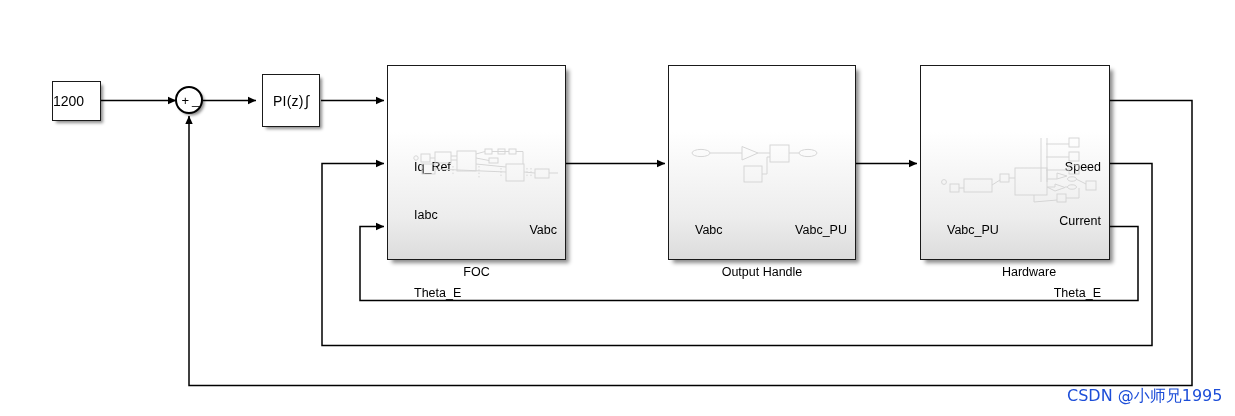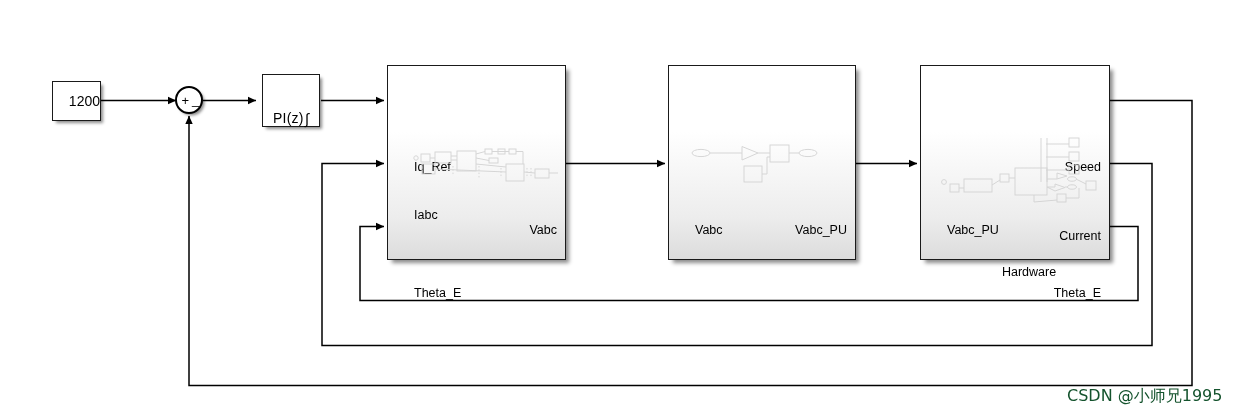--- a/index.html
+++ b/index.html
@@ -30,21 +30,21 @@
   .blk {
     position: absolute;
     box-sizing: border-box;
     border: 1.6px solid #1a1a1a;
     background: #ffffff;
     box-shadow: 3px 3px 3px -1px rgba(0,0,0,0.45);
   }
   .blk-const {
     display: flex;
     align-items: center;
-    justify-content: flex-end;
+    justify-content: flex-start;
     font-size: 14px;
     color: #000;
   }
   .blk-pi {
     display: flex;
     align-items: center;
     justify-content: center;
     font-size: 14px;
     color: #000;
     letter-spacing: .2px;
@@ -99,21 +99,21 @@
     position: absolute;
     font-size: 13px;
     line-height: 1;
     color: #000;
   }
 
   
   .watermark {
     position: absolute;
     font-size: 16px;
-    color: #14532d;
+    color: #1d4ed8;
     white-space: nowrap;
     font-family: "DejaVu Sans", sans-serif;
   }
 </style>
 </head>
 <body>
 
 <div id="canvas">
 
   <svg id="wires" viewBox="0 0 1235 416" xmlns="http://www.w3.org/2000/svg">
@@ -148,21 +148,21 @@
 
   <div class="blk blk-const" style="left:52px; top:81px; width:49px; height:40px;">
     <span>1200</span>
   </div>
 
   <div class="sum" style="left:175px; top:86px; width:28px; height:28px;">
     <span class="sum-sign" style="left:4.5px; top:5.5px;">+</span>
     <span class="sum-sign" style="left:15px; top:5px;">_</span>
   </div>
 
-  <div class="blk blk-pi" style="left:262px; top:74px; width:58px; height:53px;align-items:flex-end;">
+  <div class="blk blk-pi" style="left:262px; top:74px; width:58px; height:53px;">
     <span>PI(z)</span>
       <span class="pi-int">∫</span>
   </div>
 
   <div class="subsys" style="left:387px; top:65px; width:179px; height:195px;">
     <span class="port-label port-in" style="top:94px;">Iq_Ref</span>
     <span class="port-label port-in" style="top:142px;">Iabc</span>
     <span class="port-label port-in" style="top:220px;">Theta_E</span>
     <span class="port-label port-out" style="top:157px;">Vabc</span>
 
@@ -180,46 +180,48 @@
         <rect x="93" y="16" width="18" height="17"></rect>
         <rect x="122" y="21" width="14" height="9"></rect>
         <path d="M17,10 L22,10 M38,8 L44,8 M38,12 L44,12 M63,6 L72,3.5 M63,10 L76,12.5
                  M63,16 L93,19 M22,21 L93,24 M79,3.5 L96,3.5 M103,3.5 L110,3.5 L110,16
                  M111,24 L122,25 M136,25 L145,25 M92,3.5 L96,3.5"></path>
         <path d="M40,18 L40,28 M66,18 L66,30 M88,20 L88,30" stroke-dasharray="1.5,1.8"></path>
         <path d="M114,20 L114,30 M118,20 L118,30" stroke-dasharray="1.5,1.8"></path>
       </g>
     </svg>
 
+    <span class="sub-caption" style="left:0; top:199px;">FOC</span>
   </div>
 
   <div class="subsys" style="left:668px; top:65px; width:188px; height:195px;">
     <span class="port-label port-in" style="top:157px;">Vabc</span>
     <span class="port-label port-out" style="top:157px;">Vabc_PU</span>
 
     <svg class="preview" style="left:20px; top:78px; width:150px; height:45px;" viewBox="0 0 150 45">
       <g stroke="#d2d2d2" stroke-width="1" fill="none">
         <ellipse cx="12" cy="9" rx="9" ry="3.6"></ellipse>
         <path d="M21,9 L53,9"></path>
         <path d="M53,2.5 L53,16 L69,9 z"></path>
         <path d="M69,9 L81,9"></path>
         <rect x="81" y="1" width="19" height="17"></rect>
         <rect x="55" y="22" width="18" height="16"></rect>
         <path d="M73,30 L78,30 L78,13 L81,13"></path>
         <path d="M100,9 L110,9"></path>
         <ellipse cx="119" cy="9" rx="9" ry="3.6"></ellipse>
       </g>
     </svg>
 
+    <span class="sub-caption" style="left:0; top:199px;">Output Handle</span>
   </div>
 
   <div class="subsys" style="left:920px; top:65px; width:190px; height:195px;">
     <span class="port-label port-in" style="top:157px;">Vabc_PU</span>
     <span class="port-label port-out" style="top:94px;">Speed</span>
-    <span class="port-label port-out" style="top:163px;">Current</span>
+    <span class="port-label port-out" style="top:148px;">Current</span>
     <span class="port-label port-out" style="top:220px;">Theta_E</span>
 
     <svg class="preview" style="left:18px; top:66px; width:165px; height:75px;" viewBox="0 0 165 75">
       <g stroke="#d2d2d2" stroke-width="1" fill="none">
         <circle cx="5" cy="50" r="2.4"></circle>
         <rect x="11" y="52" width="9" height="8"></rect>
         <rect x="25" y="47" width="28" height="13"></rect>
         <rect x="61" y="42" width="9" height="8"></rect>
         <rect x="76" y="36" width="32" height="27"></rect>
         <rect x="130" y="6" width="10" height="9"></rect>

